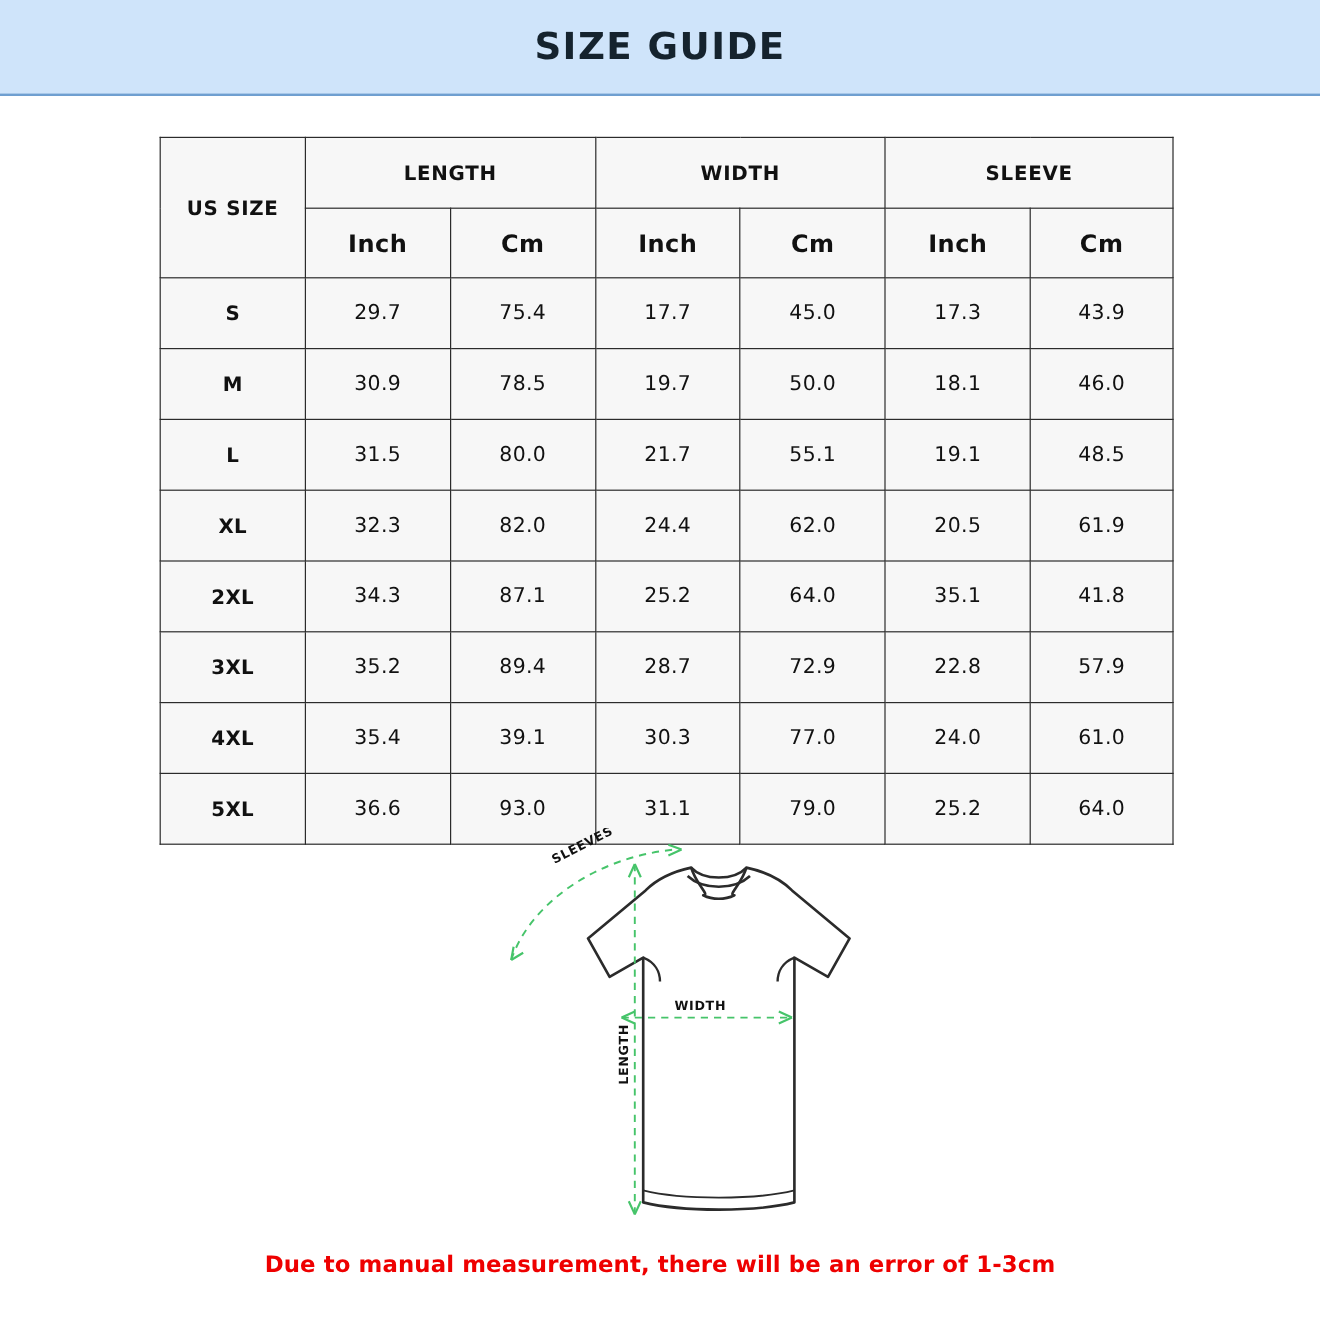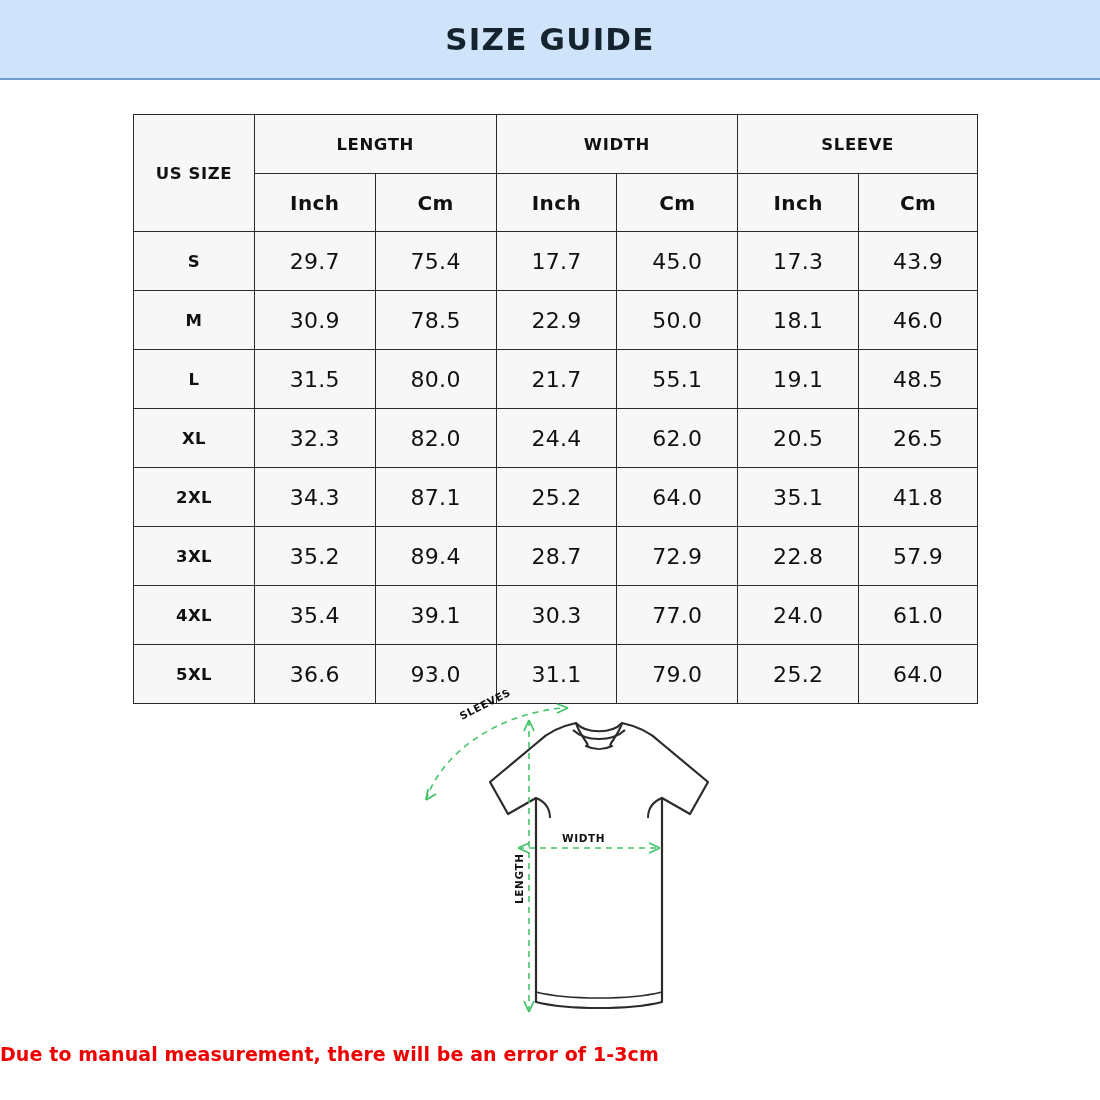--- a/index.html
+++ b/index.html
@@ -70,21 +70,21 @@
     letter-spacing: 0.6px;
   }
   tr.row-unit th {
     height: 55px;
     font-size: 20px;
     font-weight: bold;
     letter-spacing: 0.4px;
   }
   tr.row-data td {
     height: 56px;
-    font-size: 22px;
+    font-size: 17px;
     font-weight: normal;
     letter-spacing: 0.3px;
   }
   tr.row-data td.size-cell {
     font-weight: bold;
     font-size: 16.5px;
   }
   
   .diagram {
     position: absolute;
@@ -95,20 +95,21 @@
   }
   .diagram svg {
     display: block;
   }
   
   .footer-note {
     position: absolute;
     left: 0;
     top: 1043px;
     width: 1100px;
+    text-align: center;
     color: #ee0000;
     font-size: 19px;
     font-weight: bold;
     font-family: "DejaVu Sans", sans-serif;
     letter-spacing: 0.1px;
   }
 </style>
 </head>
 <body>
 
@@ -152,42 +153,42 @@
           <td>75.4</td>
           <td>17.7</td>
           <td>45.0</td>
           <td>17.3</td>
           <td>43.9</td>
         </tr>
         <tr class="row-data">
           <td class="size-cell">M</td>
           <td>30.9</td>
           <td>78.5</td>
-          <td>22.9</td>
+          <td>19.7</td>
           <td>50.0</td>
           <td>18.1</td>
           <td>46.0</td>
         </tr>
         <tr class="row-data">
           <td class="size-cell">L</td>
           <td>31.5</td>
           <td>80.0</td>
           <td>21.7</td>
           <td>55.1</td>
           <td>19.1</td>
           <td>48.5</td>
         </tr>
         <tr class="row-data">
           <td class="size-cell">XL</td>
           <td>32.3</td>
           <td>82.0</td>
           <td>24.4</td>
           <td>62.0</td>
           <td>20.5</td>
-          <td>26.5</td>
+          <td>61.9</td>
         </tr>
         <tr class="row-data">
           <td class="size-cell">2XL</td>
           <td>34.3</td>
           <td>87.1</td>
           <td>25.2</td>
           <td>64.0</td>
           <td>35.1</td>
           <td>41.8</td>
         </tr>

